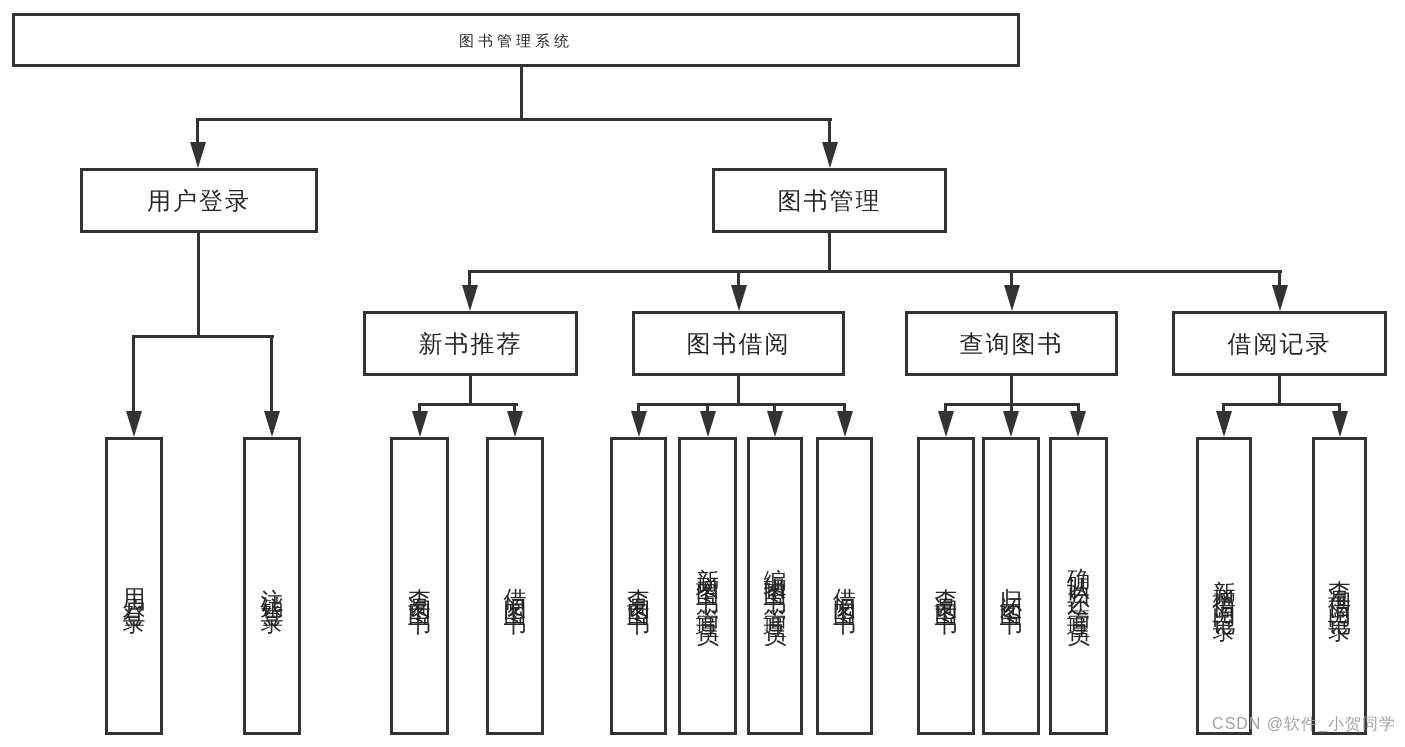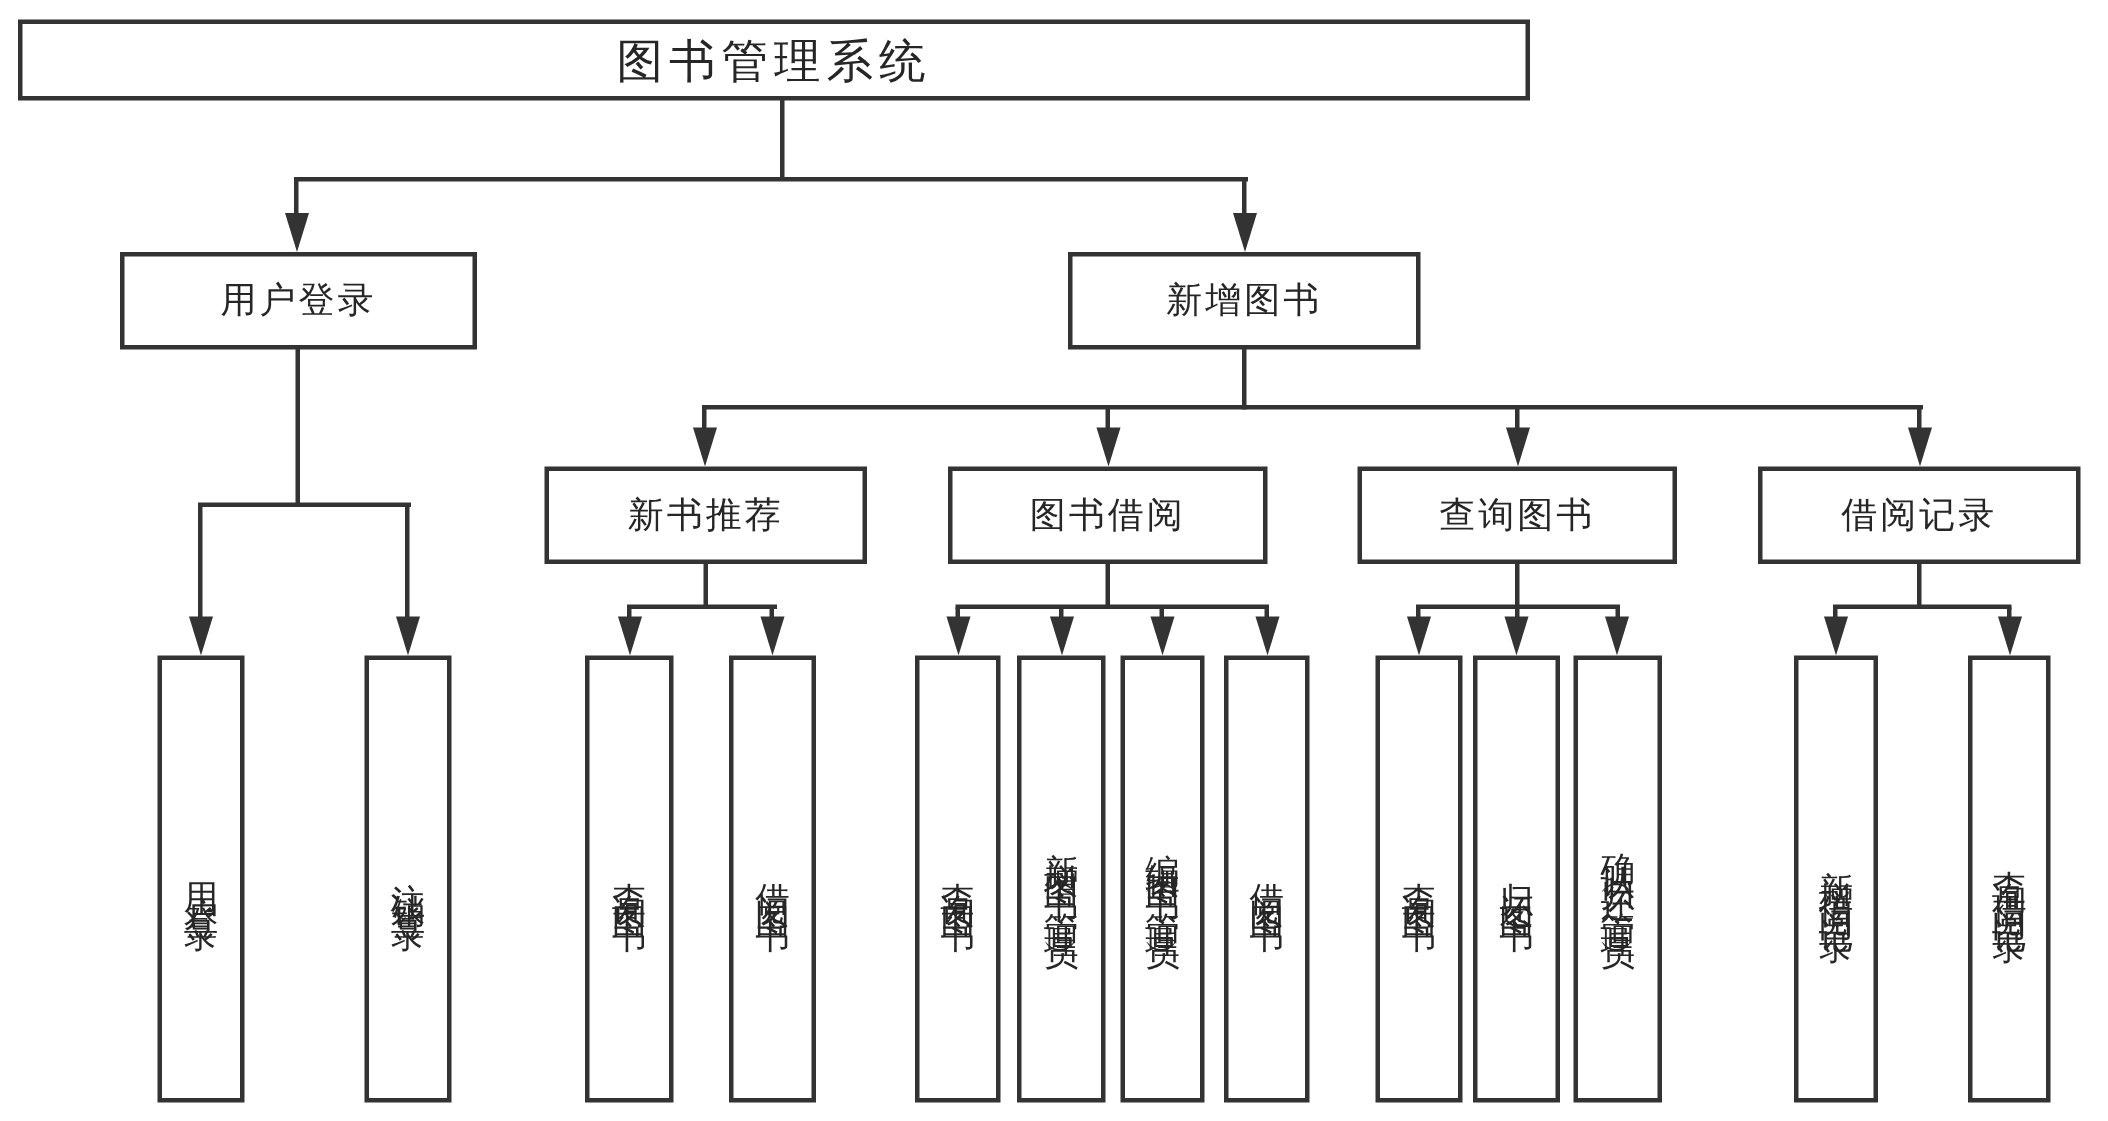--- a/index.html
+++ b/index.html
@@ -22,21 +22,21 @@
     position:absolute;
     box-sizing:border-box;
     border:3px solid var(--line);
     background:#fff;
     display:flex;
     align-items:center;
     justify-content:center;
     text-align:center;
   }
   .hnode{font-size:24px;letter-spacing:2px;line-height:1;}
-  .root{font-size:31px;letter-spacing:4px;}
+  .root{font-size:15px;letter-spacing:4px;}
   .vnode{font-size:23px;}
   .vnode .vlabel{
     writing-mode:vertical-rl;
     text-orientation:mixed;
     letter-spacing:8px;
     line-height:1;
     white-space:nowrap;
   }
   
   .ln{position:absolute;background:var(--line);}
@@ -64,21 +64,21 @@
   <div class="node hnode root" style="left:12px;top:13px;width:1008px;height:54px;">图书管理系统</div>
 
   <div class="ln" style="left:520px;top:66px;width:3px;height:54px;"></div>
   <div class="ln" style="left:196px;top:118px;width:636px;height:3px;"></div>
   <div class="ln" style="left:196px;top:120px;width:3px;height:24px;"></div>
   <div class="ln" style="left:828px;top:120px;width:3px;height:24px;"></div>
   <div class="arw" style="left:190px;top:142px;"></div>
   <div class="arw" style="left:822px;top:142px;"></div>
 
   <div class="node hnode" style="left:80px;top:168px;width:238px;height:65px;">用户登录</div>
-  <div class="node hnode" style="left:712px;top:168px;width:235px;height:65px;">新增图书</div>
+  <div class="node hnode" style="left:712px;top:168px;width:235px;height:65px;">图书管理</div>
 
   <div class="ln" style="left:197px;top:232px;width:3px;height:105px;"></div>
   <div class="ln" style="left:132px;top:335px;width:142px;height:3px;"></div>
   <div class="ln" style="left:132px;top:337px;width:3px;height:76px;"></div>
   <div class="ln" style="left:270px;top:337px;width:3px;height:76px;"></div>
   <div class="arw" style="left:126px;top:411px;"></div>
   <div class="arw" style="left:264px;top:411px;"></div>
 
   <div class="ln" style="left:828px;top:232px;width:3px;height:41px;"></div>
   <div class="ln" style="left:468px;top:270px;width:814px;height:3px;"></div>
@@ -167,14 +167,15 @@
     <span class="vlabel">确认归还（管理员）</span>
   </div>
 
   <div class="node vnode" style="left:1196px;top:437px;width:56px;height:298px;">
     <span class="vlabel">新增借阅记录</span>
   </div>
   <div class="node vnode" style="left:1312px;top:437px;width:55px;height:298px;">
     <span class="vlabel">查询借阅记录</span>
   </div>
 
+  <div class="watermark">CSDN @软件_小贺同学</div>
 
 </div>
 
 </body></html>

